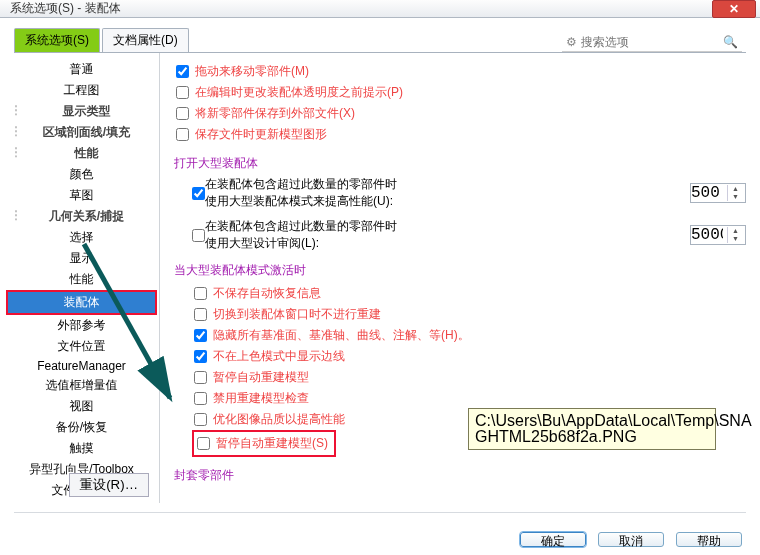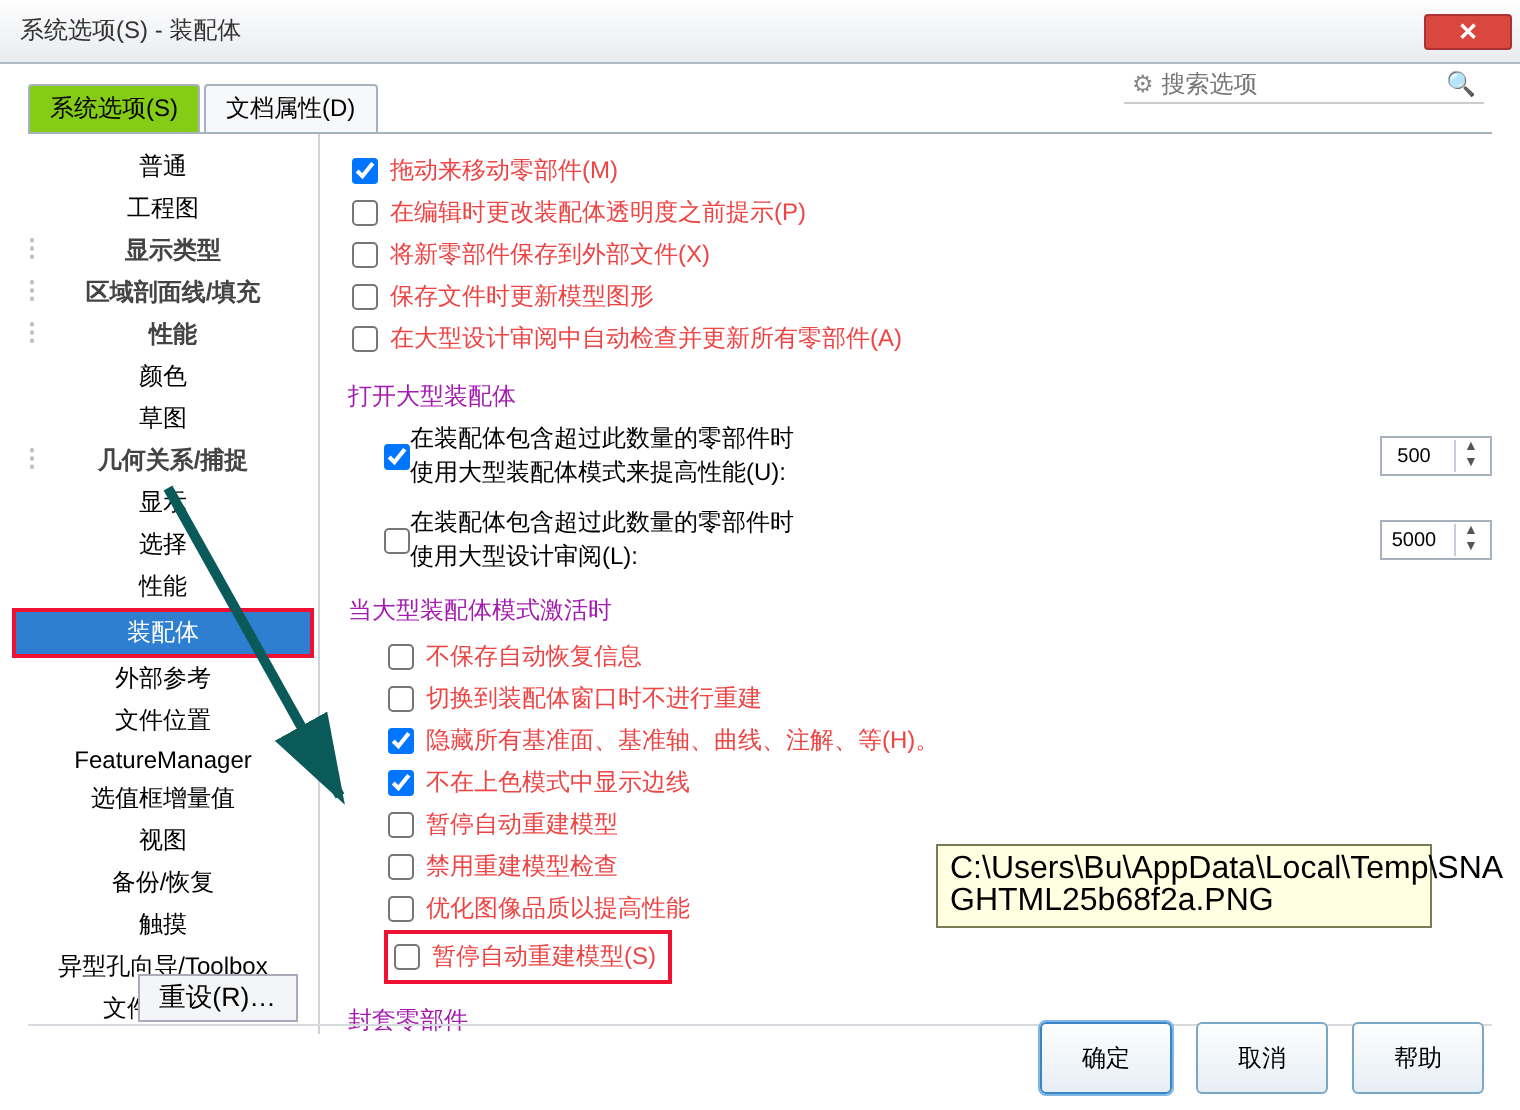--- a/index.html
+++ b/index.html
@@ -1,18 +1,18 @@
 <!DOCTYPE html>
 <html><head>
 <meta charset="utf-8">
 <style>
 * { box-sizing: border-box; margin: 0; padding: 0; }
 body { font-family: "Microsoft YaHei", SimSun, sans-serif; font-size: 12px; background: #fff; width: 760px; height: 555px; overflow: hidden; position: relative; }
 
-.titlebar { height: 32px; background: linear-gradient(#fdfdfd, #e9ecf0); border-bottom: 1px solid #b0b8c2; display: flex; align-items: center; padding: 0 4px 0 10px; color: #333; }
+.titlebar { height: 18px; background: linear-gradient(#fdfdfd, #e9ecf0); border-bottom: 1px solid #b0b8c2; display: flex; align-items: center; padding: 0 4px 0 10px; color: #333; }
 .titlebar .title { flex: 1; }
 .titlebar .close-btn { width: 44px; height: 18px; background: #d9473e; color: #fff; display: flex; align-items: center; justify-content: center; border: 1px solid #a33; border-radius: 2px; font-weight: bold; cursor: pointer; }
 
 .searchbar { position: absolute; right: 18px; top: 33px; width: 180px; display: flex; align-items: center; border-bottom: 1px solid #ccc; padding: 2px 4px; color: #888; }
 .searchbar .gear { margin-right: 4px; }
 .searchbar .mag { margin-left: auto; color: #888; }
 .searchbar input { border: none; outline: none; font-size: 12px; color: #888; width: 110px; background: transparent; }
 
 .tabs { display: flex; margin: 10px 0 0 14px; }
 .tab { border: 1px solid #a8b2be; border-bottom: none; padding: 3px 10px; background: #f7f8fa; margin-right: 2px; border-radius: 2px 2px 0 0; cursor: pointer; }
@@ -32,32 +32,32 @@
 .content { flex: 1; padding: 8px 14px 8px 14px; overflow: auto; position: relative; }
 .chk-row { display: flex; align-items: flex-start; padding: 2px 0 2px 2px; }
 .chk-row input[type=checkbox] { margin: 2px 6px 0 0; }
 .chk-row .lbl { color: #ef4444; }
 .section { margin-top: 10px; }
 .section-title { color: #a21caf; margin: 6px 0 4px 0; }
 .indent { margin-left: 18px; }
 .numrow { display: flex; align-items: center; margin: 2px 0 8px 18px; }
 .numrow .spacer { flex: 1; }
 .spin { width: 56px; height: 20px; border: 1px solid #a8b2be; display: flex; align-items: center; }
-.spin input { border: none; width: 36px; text-align: center; padding-right: 4px; outline: none; font-size: 10px; }
+.spin input { border: none; width: 36px; text-align: left; padding-right: 4px; outline: none; font-size: 16px; font-family: Liberation Mono, monospace; }
 .spin .arrows { width: 16px; border-left: 1px solid #ccd; display: flex; flex-direction: column; }
 .spin .arrows span { font-size: 7px; line-height: 8px; text-align: center; color: #555; cursor: pointer; }
 
 .red-box-bottom { border: 2px solid #e13; display: inline-block; padding: 1px 6px 1px 1px; }
 
 .tooltip { position: absolute; left: 308px; top: 355px; width: 248px; border: 1px solid #7b7b56; background: #ffffe1; padding: 4px 6px; font-size: 16px; line-height: 16px; color: #000; z-index: 10; }
 
 .arrow-svg { position: absolute; left: 78px; top: 238px; z-index: 5; pointer-events: none; }
 
 .footer { position: absolute; bottom: 8px; right: 18px; display: flex; gap: 12px; }
-.footer button { width: 66px; height: 36px; border: 1px solid #7aa7c7; background: linear-gradient(#fdfefe,#e6eef5); border-radius: 3px; cursor: pointer; font-size: 12px; }
+.footer button { width: 66px; height: 15px; border: 1px solid #7aa7c7; background: linear-gradient(#fdfefe,#e6eef5); border-radius: 3px; cursor: pointer; font-size: 12px; }
 .footer button.primary { border-color: #3b84c4; outline: 1px solid #7fb7e6; }
 .footer-rule { position:absolute; bottom:42px; left:14px; right:14px; border-top:1px solid #d7dbe0;}
 </style>
 </head>
 <body>
 
 <div class="titlebar">
   <span class="title">系统选项(S) - 装配体</span>
   <div class="close-btn">✕</div>
 </div>
@@ -78,22 +78,22 @@
   <div class="sidebar">
     <div class="sidebar-inner" id="sidebar-list">
         <div class="sidebar-item">普通</div>
         <div class="sidebar-item">工程图</div>
         <div class="sidebar-item sidebar-sub">显示类型</div>
         <div class="sidebar-item sidebar-sub">区域剖面线/填充</div>
         <div class="sidebar-item sidebar-sub">性能</div>
         <div class="sidebar-item">颜色</div>
         <div class="sidebar-item">草图</div>
         <div class="sidebar-item sidebar-sub">几何关系/捕捉</div>
+        <div class="sidebar-item">选择</div>
         <div class="sidebar-item">显示</div>
-        <div class="sidebar-item">选择</div>
         <div class="sidebar-item">性能</div>
         <div class="red-box-sidebar">
           <div class="sidebar-item selected">装配体</div>
         </div>
         <div class="sidebar-item">外部参考</div>
         <div class="sidebar-item">文件位置</div>
         <div class="sidebar-item">FeatureManager</div>
         <div class="sidebar-item">选值框增量值</div>
         <div class="sidebar-item">视图</div>
         <div class="sidebar-item">备份/恢复</div>
@@ -115,24 +115,20 @@
           <span class="lbl">在编辑时更改装配体透明度之前提示(P)</span>
         </div>
         <div class="chk-row">
           <input type="checkbox" style="">
           <span class="lbl">将新零部件保存到外部文件(X)</span>
         </div>
         <div class="chk-row">
           <input type="checkbox" style="">
           <span class="lbl">保存文件时更新模型图形</span>
         </div>
-        <div class="chk-row">
-          <input type="checkbox" style="">
-          <span class="lbl">在大型设计审阅中自动检查并更新所有零部件(A)</span>
-        </div>
       </div>
 
     <div class="section">
       <div class="section-title">打开大型装配体</div>
       <div class="numrow">
         <input type="checkbox" id="lg1" checked="" style="">
         <div>
           <div>在装配体包含超过此数量的零部件时</div>
           <div>使用大型装配体模式来提高性能(U):</div>
         </div>

